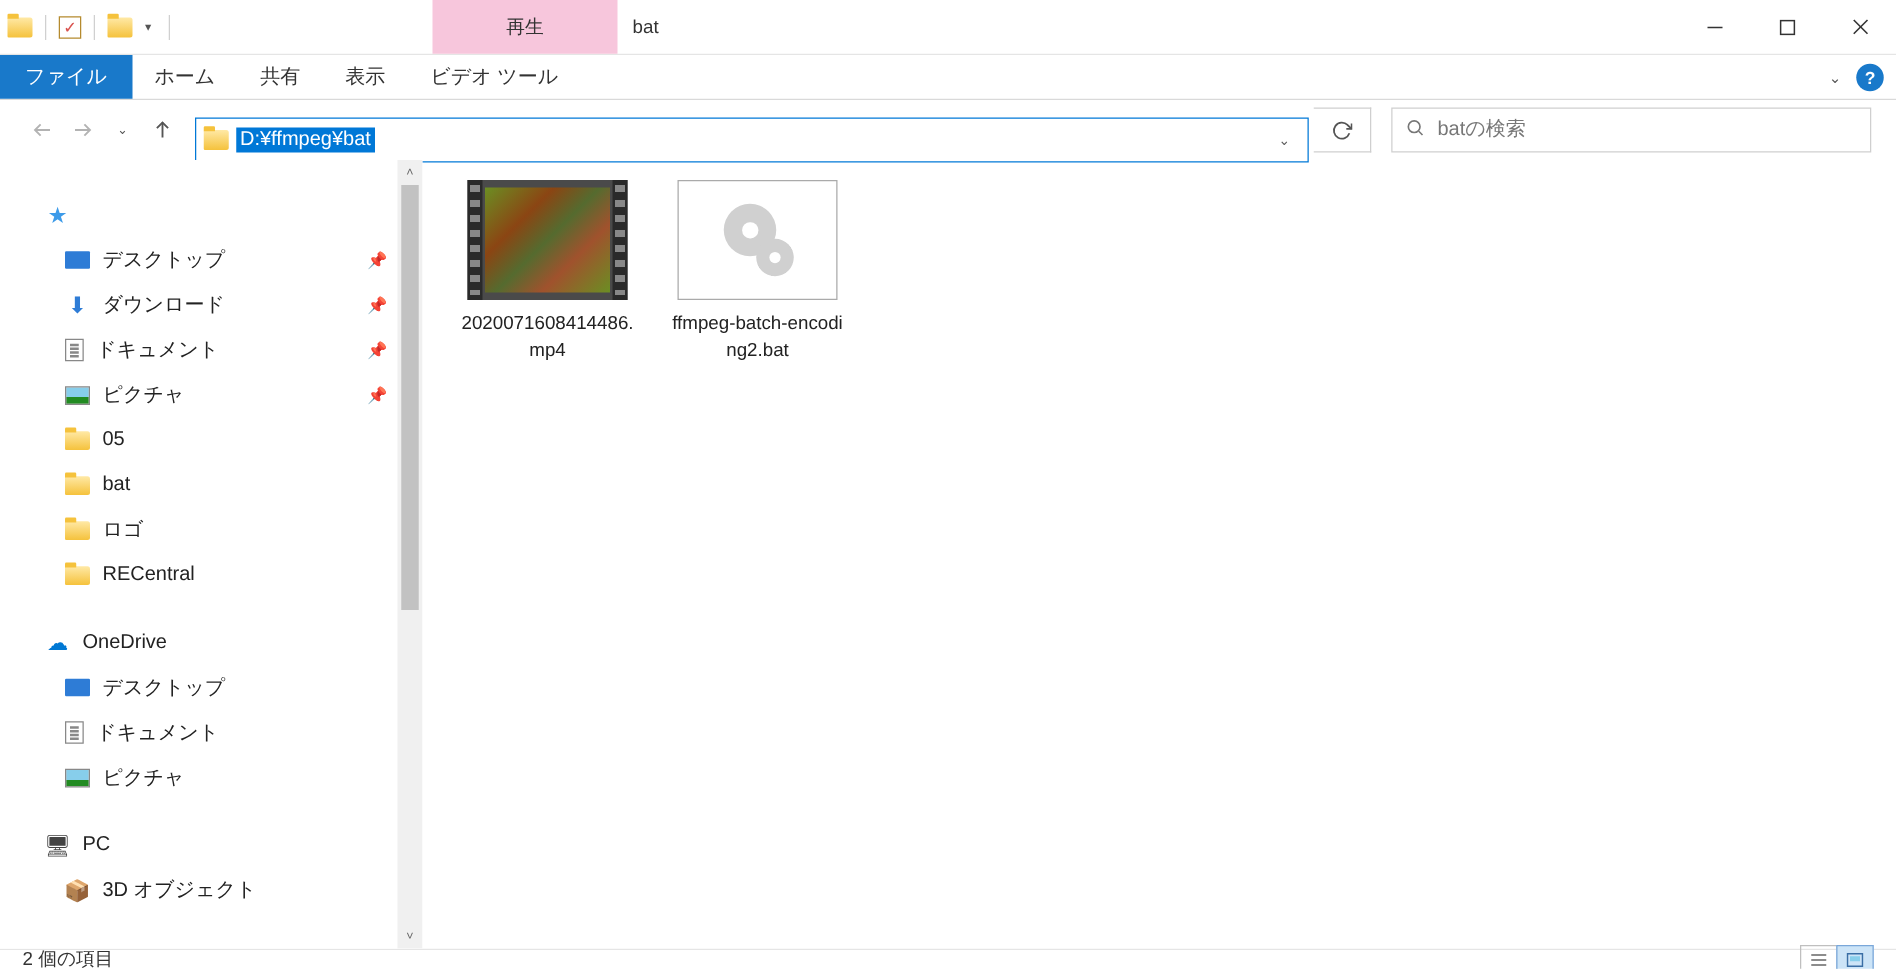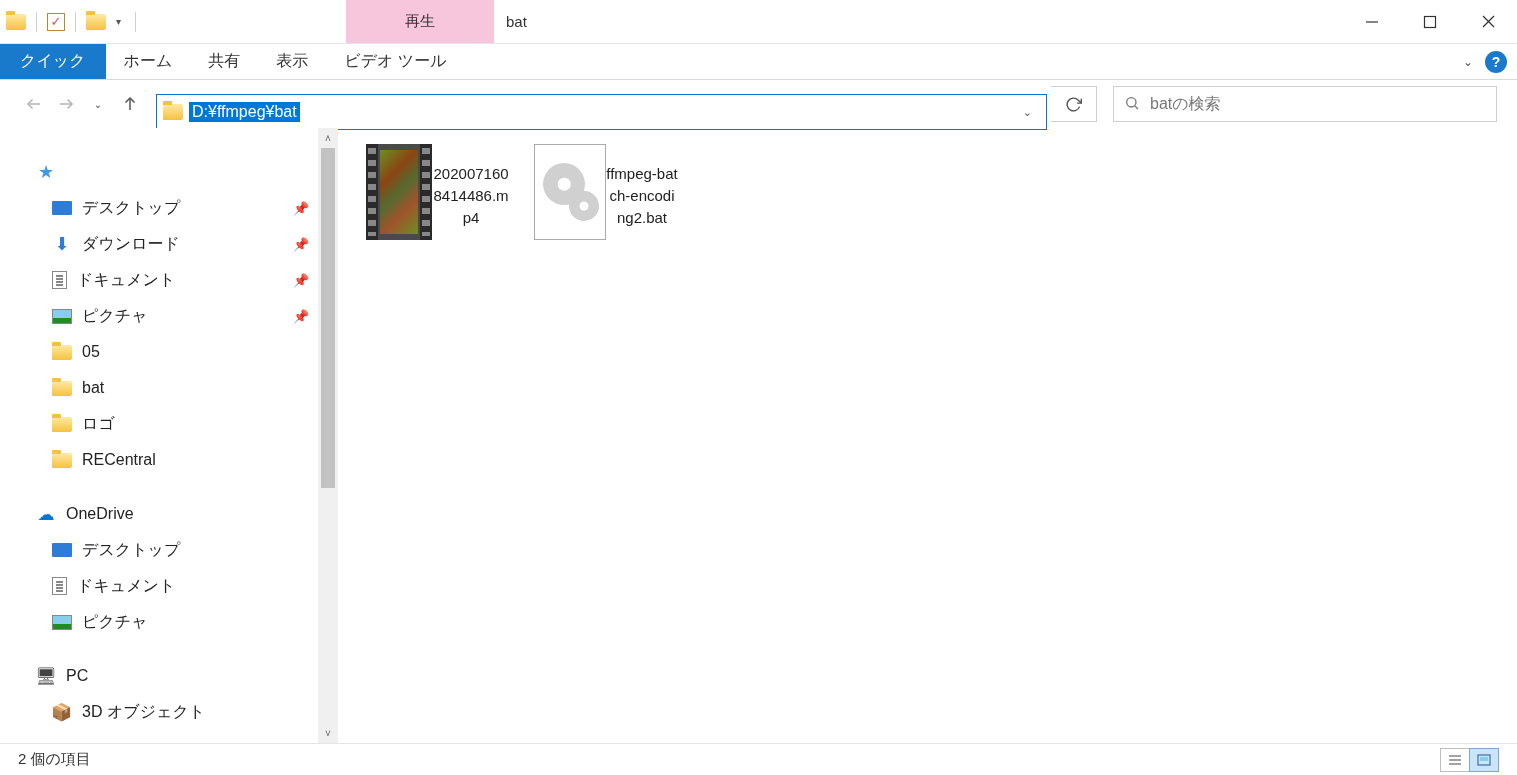--- a/index.html
+++ b/index.html
@@ -62,39 +62,39 @@
     .ico.doc { border:1px solid #888; width:15px; height:18px; position:relative; background:#fff;}
     .ico.doc::after { content:""; position:absolute; left:3px; top:3px; right:3px; height:2px; background:#888; box-shadow:0 3px 0 #888, 0 6px 0 #888, 0 9px 0 #888;}
     .ico.pic { border:1px solid #888; width:20px; height:15px; background:linear-gradient(to bottom,#87ceeb 60%,#228b22 60%);}
     .ico.cloud { color:#0078d4; font-size:17px;}
     .ico.pc { color:#444; font-size:17px;}
     .ico.cube { color:#2eb8a5; font-size:17px;}
     
     .section-gap { height: 18px;}
     
     .files { flex: 1; background: #fff; padding: 16px 28px; display: flex; align-items: flex-start; gap: 24px; }
-    .file-item { width: 144px; display: flex; flex-direction: row; align-items: center; text-align: center; }
+    .file-item { width: 144px; display: flex; flex-direction: column; align-items: center; text-align: center; }
     .thumb { width: 128px; height: 96px; position: relative; margin-bottom: 8px;}
     .thumb.video { background:#4a4a4a; padding:6px; }
     .film-strip { position:absolute; top:0; bottom:0; width:12px; background:#2a2a2a;}
     .film-strip.left{left:0;} .film-strip.right{right:0;}
     .film-strip::before { content:""; position:absolute; left:2px; right:2px; top:4px; bottom:4px; background:repeating-linear-gradient(to bottom, #888 0, #888 6px, transparent 6px, transparent 12px);}
     .video-img { position:absolute; left:14px; right:14px; top:6px; bottom:6px; background:linear-gradient(135deg,#6b8e23 0%, #8b4513 30%, #556b2f 50%, #a0522d 70%, #6b8e23 100%);}
     .thumb.bat { border:1px solid #aaa; background:#fff; display:flex; align-items:center; justify-content:center;}
     .bat-gears { position:relative; width:70px; height:70px;}
     .gear { position:absolute; border-radius:50%; background:#d0d0d0;}
     .gear.g1 { width:42px; height:42px; top:6px; left:8px;}
     .gear.g2 { width:30px; height:30px; bottom:6px; right:6px;}
     .gear::before{ content:""; position:absolute; inset:-4px; background:radial-gradient(circle,#d0d0d0 55%, transparent 55%); 
       -webkit-mask: conic-gradient(#000 0 20deg, transparent 20deg 45deg, #000 45deg 65deg, transparent 65deg 90deg,#000 90deg 110deg, transparent 110deg 135deg,#000 135deg 155deg, transparent 155deg 180deg,#000 180deg 200deg, transparent 200deg 225deg,#000 225deg 245deg, transparent 245deg 270deg,#000 270deg 290deg, transparent 290deg 315deg,#000 315deg 335deg, transparent 335deg 360deg);}
     .gear::after{content:""; position:absolute; top:50%; left:50%; width:30%; height:30%; background:#fff; border-radius:50%; transform:translate(-50%,-50%);}
     .file-name { font-size: 15px; color: #222; line-height: 1.45; word-break: break-all;}
     
     
-    .status { height: 32px; border-top: 1px solid #e5e5e5; display: flex; align-items: center; padding: 0 18px; font-size: 15px; color: #333; background:#fff;}
+    .status { height: 16px; border-top: 1px solid #e5e5e5; display: flex; align-items: center; padding: 0 18px; font-size: 15px; color: #333; background:#fff;}
     .status-spacer { flex: 1; }
     .view-toggle { display: flex; }
     .view-btn { width: 30px; height: 24px; border: 1px solid #bfbfbf; display: flex; align-items: center; justify-content: center; margin-left: -1px;}
     .view-btn.active { background: #cce4f7; border-color:#7aa7d9;}
   </style>
 </head>
 <body>
 
 <div class="titlebar">
   <div class="titlebar-icons">
@@ -123,21 +123,21 @@
     <div class="win-btn">
         <svg width="15" height="15">
           <line x1="2" y1="2" x2="13" y2="13" stroke-width="1.3"></line>
           <line x1="13" y1="2" x2="2" y2="13" stroke-width="1.3"></line>
         </svg>
       </div>
   </div>
 </div>
 
 <div class="ribbon">
-  <div class="ribbon-tab file">クイック</div>
+  <div class="ribbon-tab file">ファイル</div>
   <div class="ribbon-tab">ホーム</div>
   <div class="ribbon-tab">共有</div>
   <div class="ribbon-tab">表示</div>
   <div class="ribbon-tab context">ビデオ ツール</div>
   <div class="ribbon-spacer"></div>
   <div class="ribbon-right">
     <span style="color:#555;font-size:12px;">⌄</span>
     <span class="help-circle">?</span>
   </div>
 </div>

